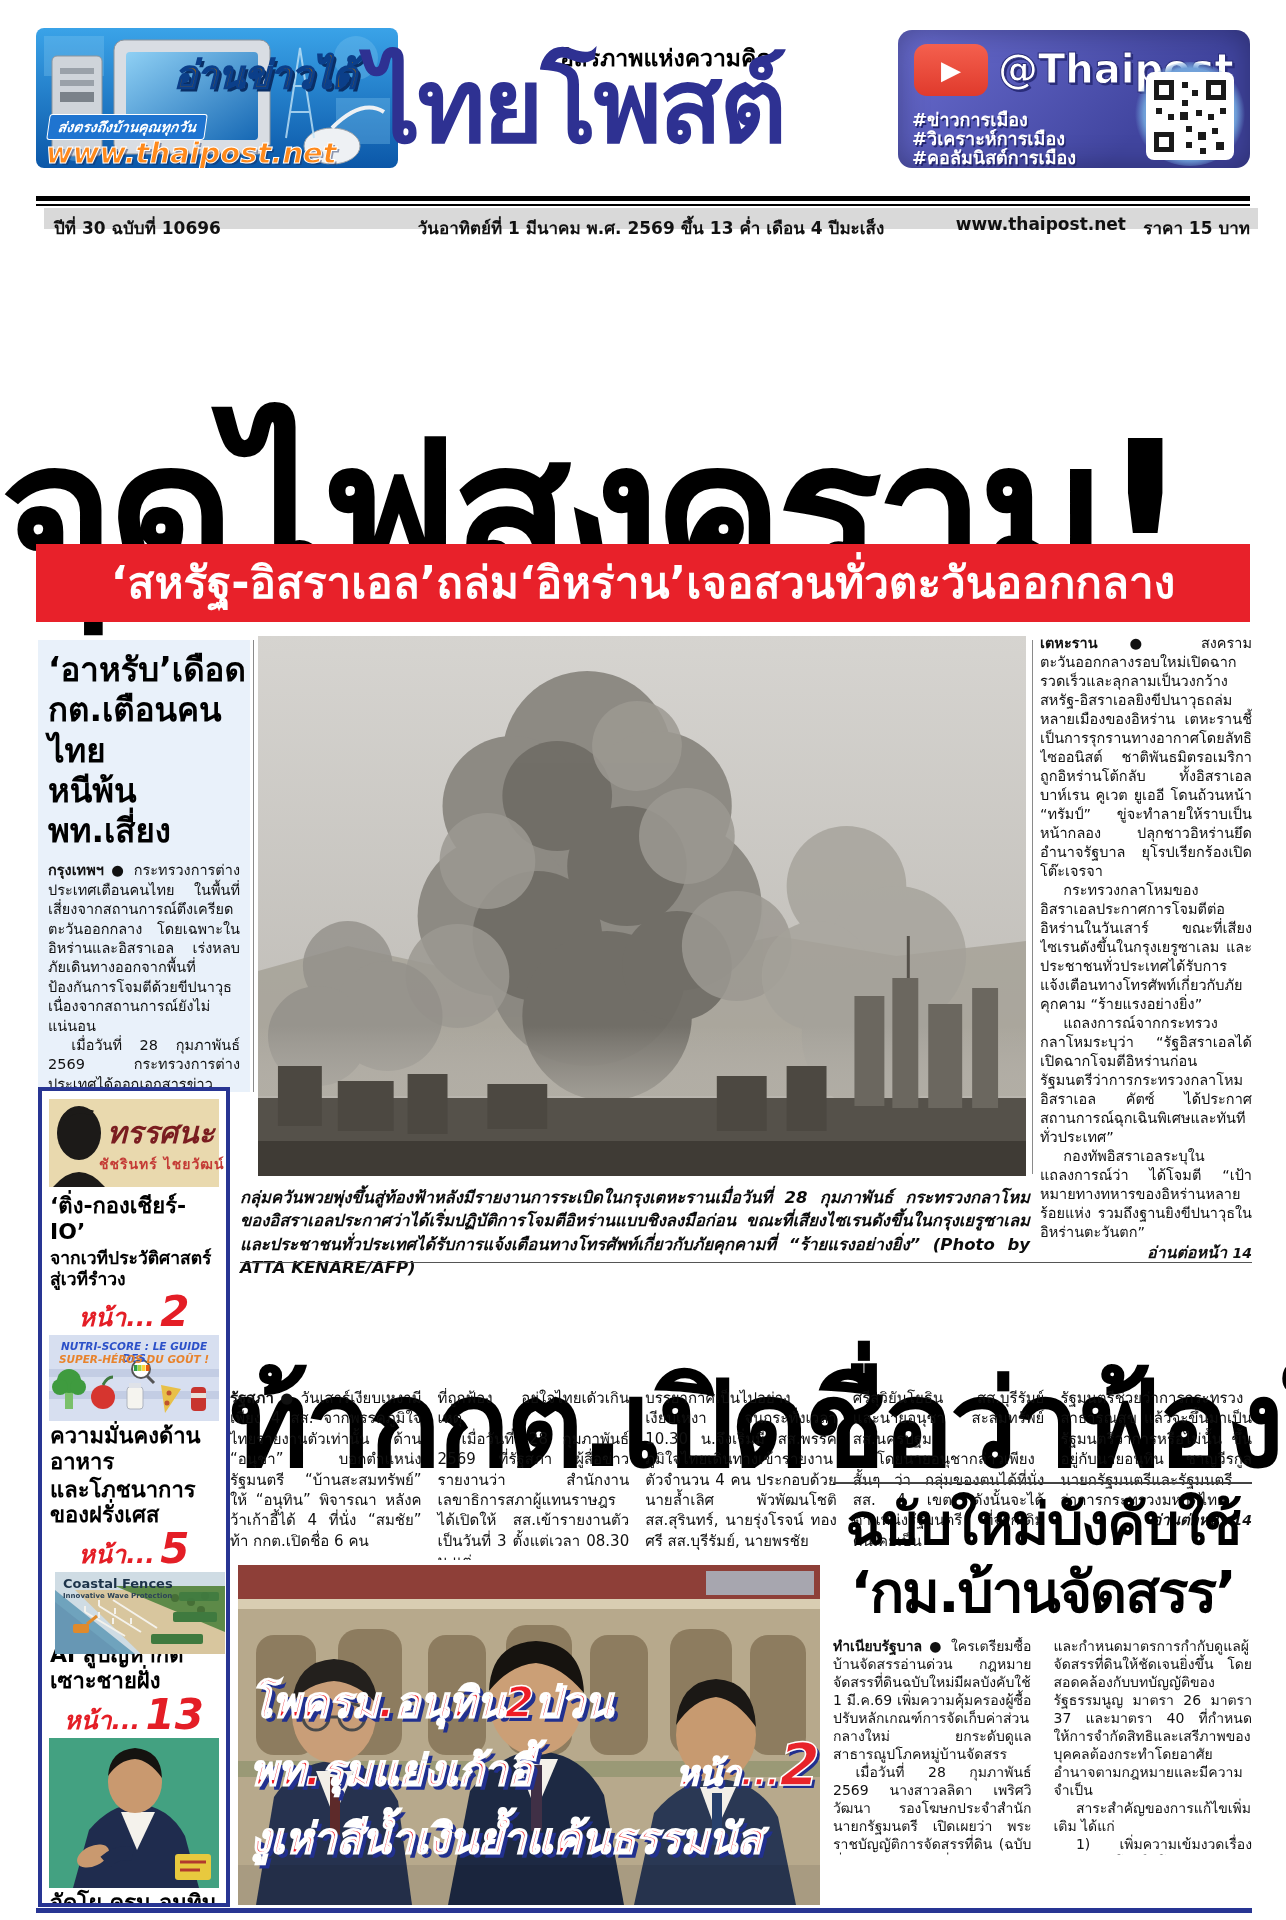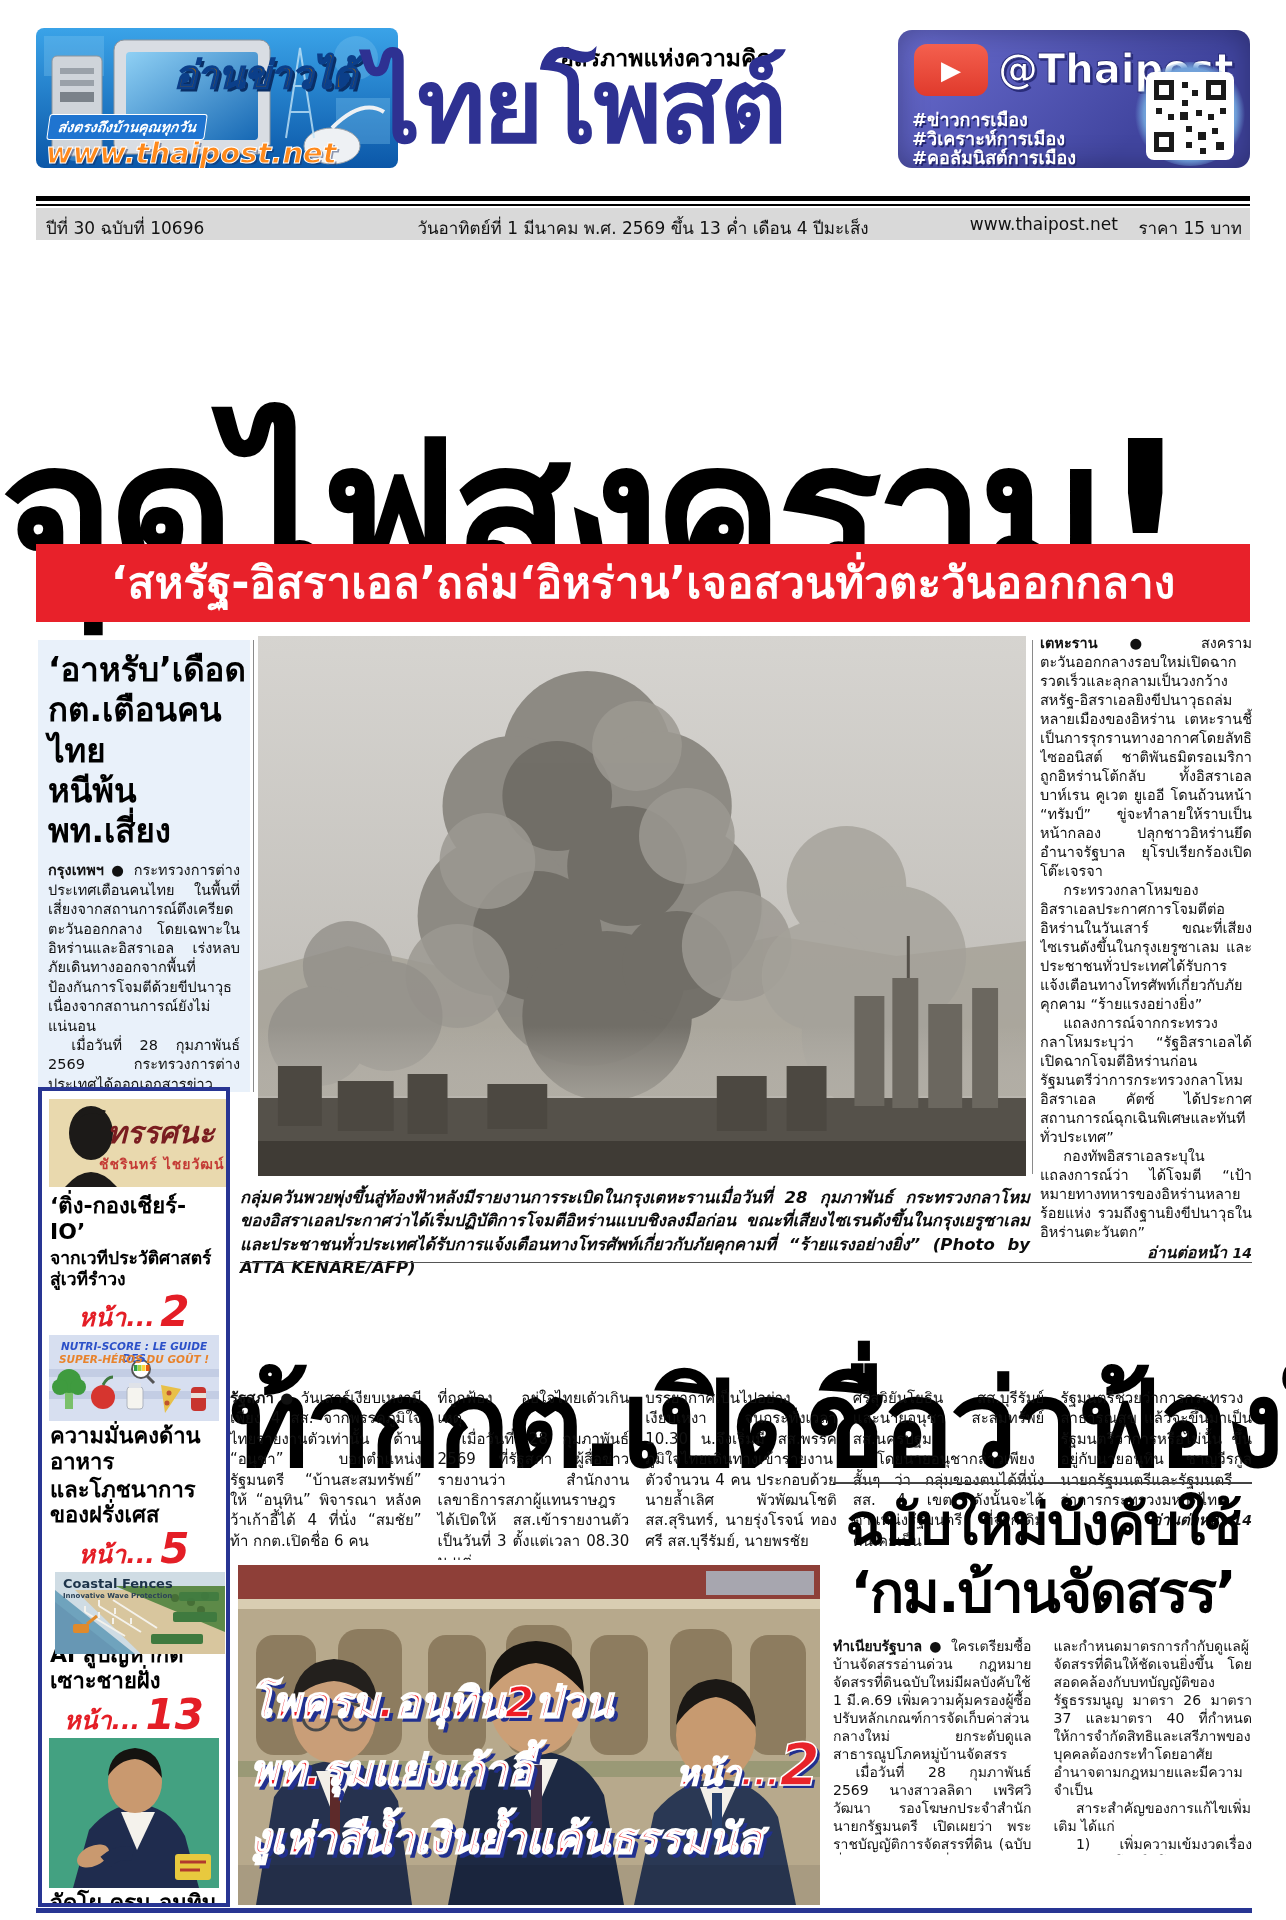--- a/index.html
+++ b/index.html
@@ -28,21 +28,21 @@
   .yt-news{position:absolute;left:262px;top:60px;font-size:14px;font-weight:800;color:#fff;background:#8386dd;
       padding:0 8px;border-radius:4px;border:1px solid #fff;}
   .yt-tags{position:absolute;left:14px;top:80px;font-size:18px;font-weight:800;color:#fff;line-height:19px;
       text-shadow:1.5px 1.5px 0 #23266e;white-space:nowrap;}
   .yt-qr{position:absolute;right:12px;top:40px;width:96px;height:92px;}
   .yt-blob{position:absolute;right:4px;top:32px;width:112px;height:104px;border-radius:50%;
       background:radial-gradient(circle,#9cc4ee 0%,#6f9fd8 60%,rgba(90,110,200,0) 72%);}
 
   .rule-double{position:absolute;left:36px;top:196px;width:1214px;height:10px;
       border-top:5px solid #000;border-bottom:2px solid #000;box-sizing:border-box;}
-  .dateline{position:absolute;left:36px;top:208px;width:1214px;height:32px;background:#d9d9d9;font-weight:400;font-size:17px;}
+  .dateline{position:absolute;left:44px;top:208px;width:1214px;height:21px;background:#d9d9d9;font-weight:700;font-size:17px;}
   .dl-ed{position:absolute;left:10px;top:6px;}
   .dl-date{position:absolute;left:0;top:6px;width:100%;text-align:center;}
   .dl-site{position:absolute;right:132px;top:6px;}
   .dl-price{position:absolute;right:8px;top:6px;}
 
   
   .headline1{position:absolute;left:0;top:236px;width:1068px;height:302px;text-align:center;
       font-size:196px;font-weight:900;line-height:292px;letter-spacing:-7px;color:#000;white-space:nowrap;}
   .red-banner{position:absolute;left:36px;top:544px;width:1214px;height:78px;background:#e8212a;color:#fff;
       text-align:center;font-weight:800;font-size:44px;line-height:1;padding-top:0;white-space:nowrap;
@@ -97,21 +97,21 @@
 
   
   .sidebar{position:absolute;left:38px;top:1087px;width:192px;height:820px;border:4px solid #283593;background:#fff;
       box-sizing:border-box;padding:7px 7px;overflow:hidden;}
   .sb-title{font-size:22px;font-weight:800;line-height:1.18;color:#000;margin:2px 0 0 1px;}
   .sb-sub{font-size:17.5px;font-weight:700;line-height:1.22;color:#000;margin:3px 0 0 1px;}
   .sb-page{text-align:center;color:#e41e26;font-weight:800;margin:1px 0 3px 0;height:40px;line-height:40px;}
   .sb-page .lbl{font-size:25px;font-style:italic;}
   .sb-page .num{font-size:42px;font-weight:900;font-style:italic;}
   .sb-img{display:block;margin:2px 0;}
-  .plate{position:relative;width:170px;height:88px;background:#e9d9ae;margin:1px 0 6px 0;padding-left:12px;}
+  .plate{position:relative;width:170px;height:88px;background:#e9d9ae;margin:1px 0 6px 0;}
   .plate-title{position:absolute;left:58px;top:10px;font-size:30px;font-weight:900;font-style:italic;color:#7a1d20;}
   .plate-author{position:absolute;left:50px;top:54px;font-size:14px;font-weight:800;color:#c43a35;letter-spacing:1px;white-space:nowrap;}
   .nutri{position:relative;width:170px;height:86px;margin:2px 0;}
   .nutri-t1{position:absolute;left:0;top:5px;width:100%;text-align:center;font-size:10.5px;font-weight:900;font-style:italic;color:#2b50c8;}
   .nutri-t2{position:absolute;left:0;top:18px;width:100%;text-align:center;font-size:10.5px;font-weight:900;font-style:italic;color:#e8832c;}
   .coastal{position:relative;width:170px;height:68px;margin:2px 6px;}
   .coastal-t{position:absolute;left:8px;top:4px;font-size:13px;font-weight:800;color:#1d3349;}
   .coastal-s{position:absolute;left:8px;top:20px;font-size:7px;font-weight:700;color:#2c4257;}
   .bottom-rule{position:absolute;left:36px;top:1908px;width:1216px;height:5px;background:#283593;}
 </style>

